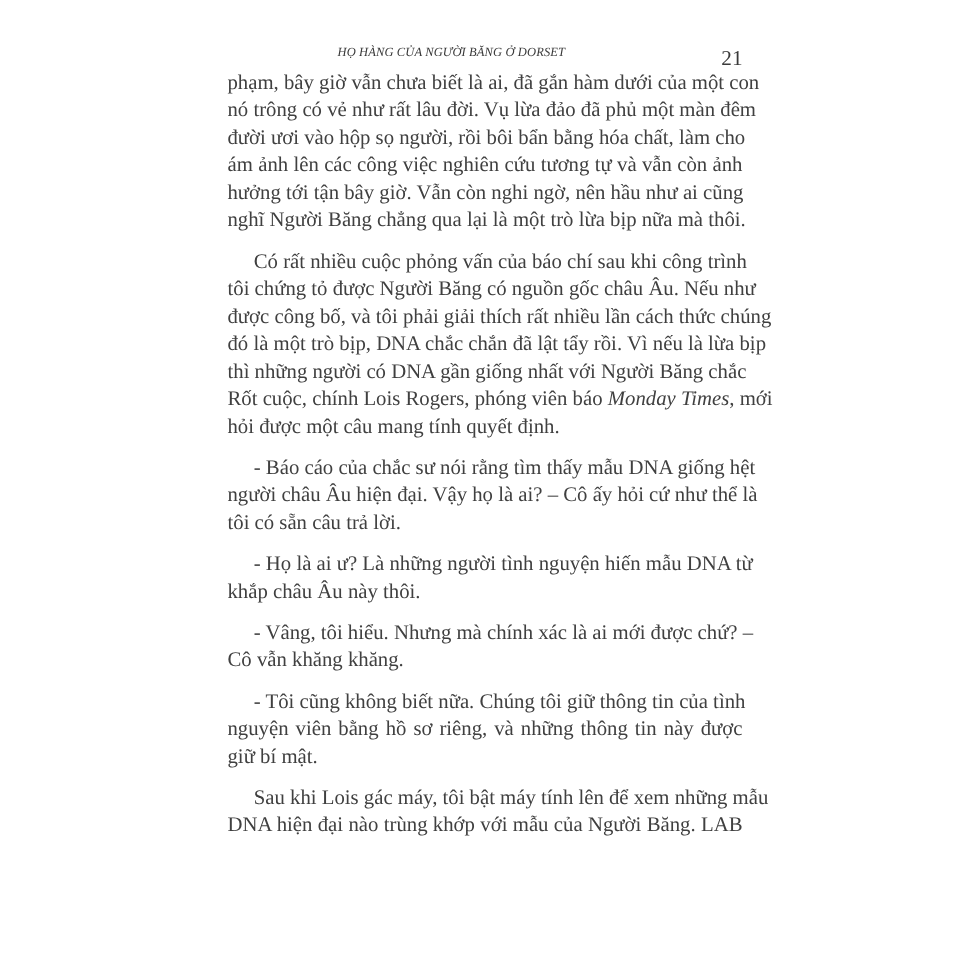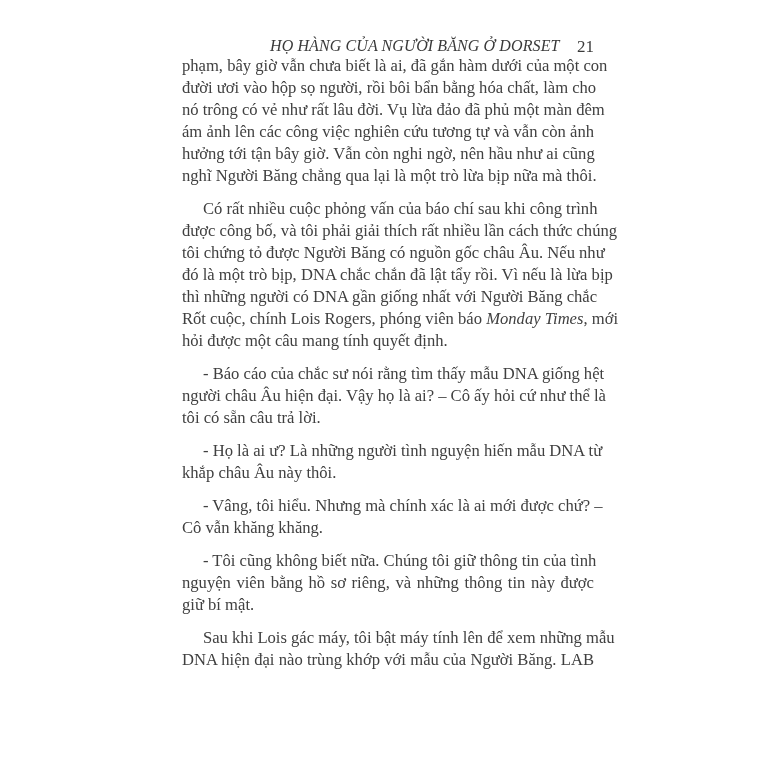--- a/index.html
+++ b/index.html
@@ -5,21 +5,21 @@
     html, body { margin: 0; padding: 0; background: #ffffff; }
     body { width: 775px; height: 775px; position: relative; overflow: hidden; }
     .page {
       position: absolute; left: 0; top: 0; width: 775px; height: 775px; background: #ffffff;
     }
     .running-head {
       position: absolute; top: 37px; left: 182px; width: 412px; height: 20px;
       font-family: "Liberation Serif", serif; color: #3a3a3a;
     }
     .running-title {
-      position: absolute; left: 88px; top: 0; font-style: italic; font-size: 16px;
+      position: absolute; left: 88px; top: 0; font-style: italic; font-size: 10px;
       letter-spacing: 0.1px; white-space: nowrap;
     }
     .page-number {
       position: absolute; right: 0; top: 0; font-size: 17px;
     }
     .body-text {
       position: absolute; left: 182px; top: 55px; width: 412px;
       font-family: "Liberation Serif", serif; font-size: 16.6px; line-height: 22px;
       color: #404040; text-align: justify;
     }
@@ -34,31 +34,31 @@
 <div class="page">
   <div class="running-head">
     <span class="running-title">HỌ HÀNG CỦA NGƯỜI BĂNG Ở DORSET</span>
     <span class="page-number">21</span>
   </div>
 
   <div class="body-text">
 
     <p>
       <span class="line">phạm, bây giờ vẫn chưa biết là ai, đã gắn hàm dưới của một con</span>
+      <span class="line">nó trông có vẻ như rất lâu đời. Vụ lừa đảo đã phủ một màn đêm</span>
       <span class="line">đười ươi vào hộp sọ người, rồi bôi bẩn bằng hóa chất, làm cho</span>
-      <span class="line">nó trông có vẻ như rất lâu đời. Vụ lừa đảo đã phủ một màn đêm</span>
       <span class="line">ám ảnh lên các công việc nghiên cứu tương tự và vẫn còn ảnh</span>
       <span class="line">hưởng tới tận bây giờ. Vẫn còn nghi ngờ, nên hầu như ai cũng</span>
       <span class="line">nghĩ Người Băng chẳng qua lại là một trò lừa bịp nữa mà thôi.</span>
     </p>
 
     <p>
       <span class="line" style="padding-left:21px">Có rất nhiều cuộc phỏng vấn của báo chí sau khi công trình</span>
+      <span class="line">tôi chứng tỏ được Người Băng có nguồn gốc châu Âu. Nếu như</span>
       <span class="line">được công bố, và tôi phải giải thích rất nhiều lần cách thức chúng</span>
-      <span class="line">tôi chứng tỏ được Người Băng có nguồn gốc châu Âu. Nếu như</span>
       <span class="line">đó là một trò bịp, DNA chắc chắn đã lật tẩy rồi. Vì nếu là lừa bịp</span>
       <span class="line">thì những người có DNA gần giống nhất với Người Băng chắc</span>
       <span class="line"><span>Rốt cuộc, chính Lois Rogers, phóng viên báo </span><em>Monday Times</em><span>, mới</span></span>
       <span class="line last">hỏi được một câu mang tính quyết định.</span>
     </p>
 
     <p>
       <span class="line" style="padding-left:21px">- Báo cáo của chắc sư nói rằng tìm thấy mẫu DNA giống hệt</span>
       <span class="line">người châu Âu hiện đại. Vậy họ là ai? – Cô ấy hỏi cứ như thể là</span>
       <span class="line last">tôi có sẵn câu trả lời.</span>

